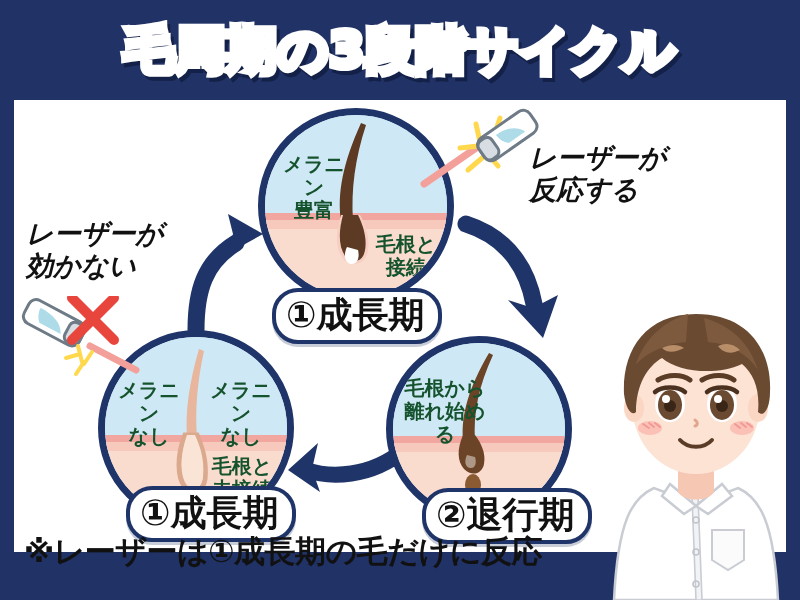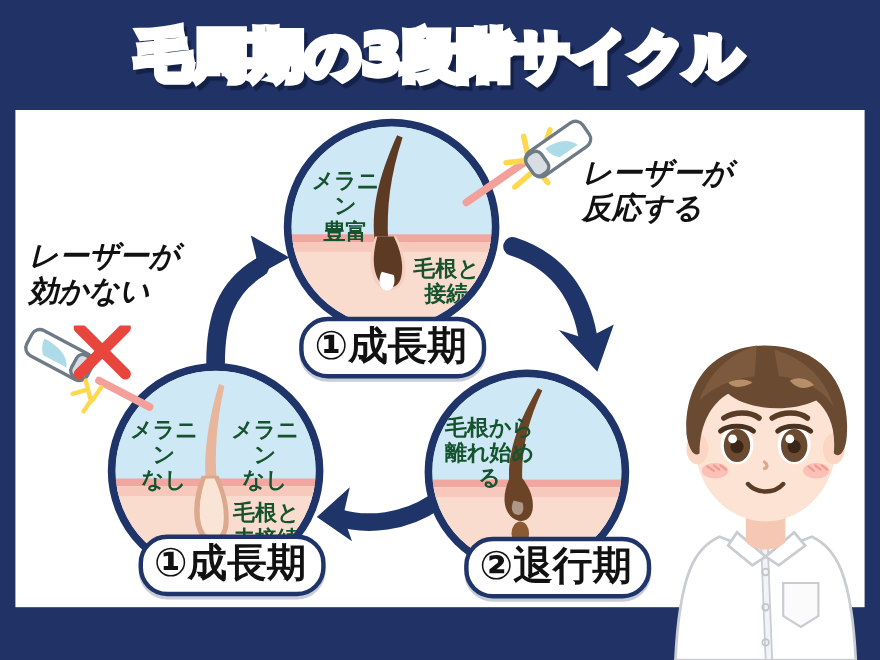--- a/index.html
+++ b/index.html
@@ -210,20 +210,21 @@
 
   <div class="stage-label l1">①成長期</div>
   <div class="stage-label l2">②退行期</div>
   <div class="stage-label l3">①成長期</div>
 
   <div class="side-text st-right">レーザーが
 反応する</div>
   <div class="side-text st-left">レーザーが
 効かない</div>
 
+  <div class="footer-note">※レーザーは①成長期の毛だけに反応</div>
 
   <svg class="character" viewBox="0 0 208 348">
 
     <path d="M62,236 C40,246 26,268 22,348 L186,348 C182,270 168,246 146,236 L104,252 Z" fill="#ffffff" stroke="#c9ccd3" stroke-width="2.5"></path>
     <path d="M100,244 L104,348 L110,348 L106,244 Z" fill="#f2f3f6" stroke="#c9ccd3" stroke-width="1.6"></path>
     <circle cx="104" cy="268" r="3" fill="none" stroke="#c0c4cb" stroke-width="1.6"></circle>
     <circle cx="104" cy="300" r="3" fill="none" stroke="#c0c4cb" stroke-width="1.6"></circle>
     <circle cx="104" cy="332" r="3" fill="none" stroke="#c0c4cb" stroke-width="1.6"></circle>
     <path d="M120,278 L152,278 L152,308 L136,318 L120,308 Z" fill="#fbfbfc" stroke="#c9ccd3" stroke-width="2"></path>
 

